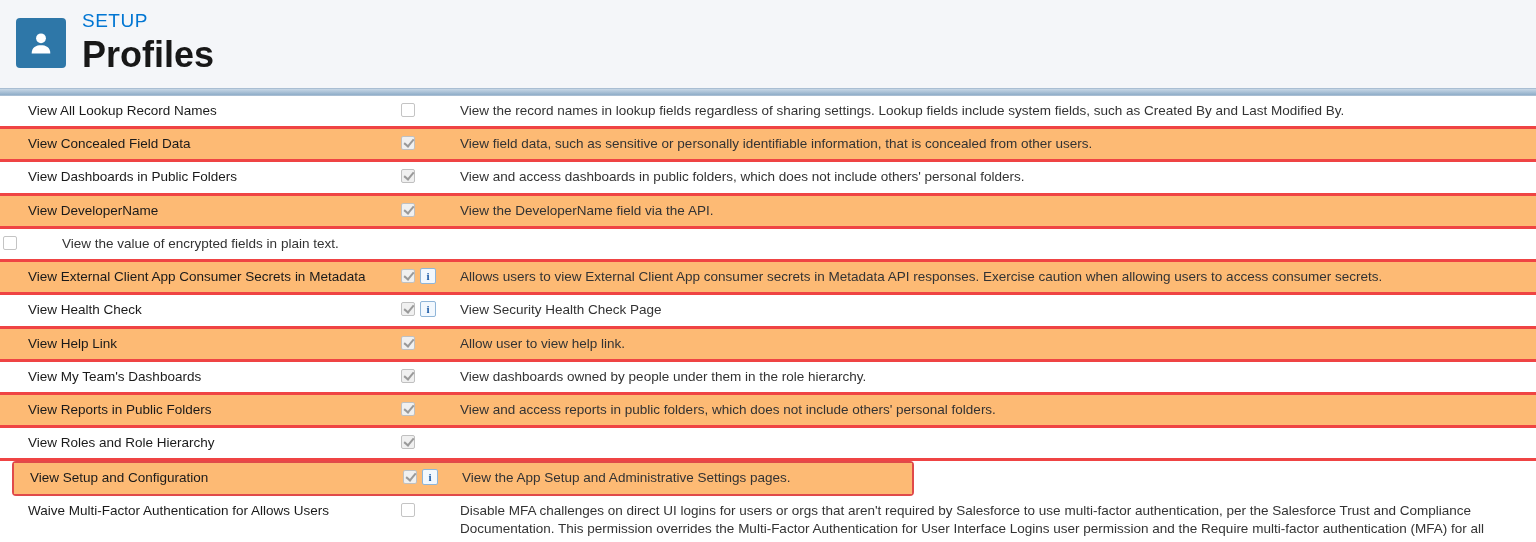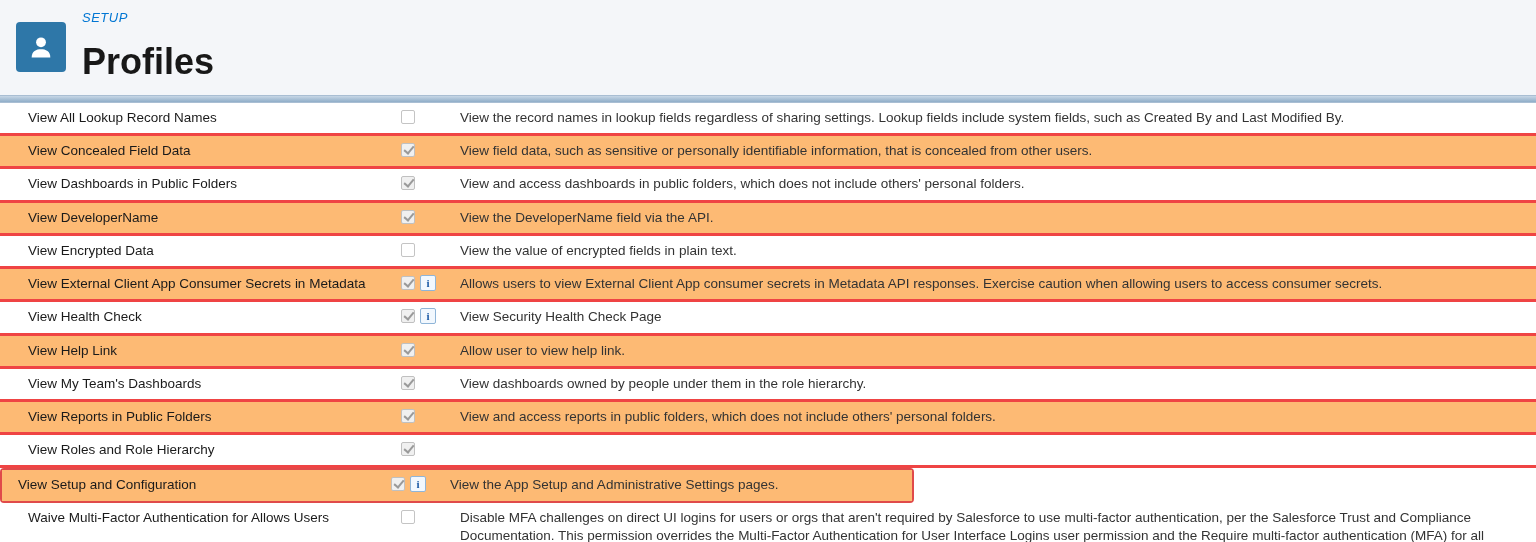--- a/index.html
+++ b/index.html
@@ -26,24 +26,23 @@
       display: flex;
       align-items: center;
       justify-content: center;
       margin-right: 16px;
     }
     .header-icon svg {
       fill: white;
     }
     .header-text .setup-label {
       color: #0176d3;
-      font-size: 13px;
+      font-size: 19px;
       letter-spacing: 0.5px;
-      margin-bottom: 16px;
-      font-style: italic;
+      margin-bottom: 2px;
     }
     .header-text .page-title {
       color: #181818;
       font-size: 36px;
       font-weight: 700;
     }
     .divider-band {
       height: 8px;
       background: linear-gradient(to bottom, #c7d7e6, #8fadc8);
       border-top: 1px solid #a9bed3;
@@ -131,20 +130,21 @@
     }
     .info-badge span {
       font-family: Georgia, serif;
       font-weight: bold;
       font-size: 11px;
       color: #1b5aa5;
     }
     .highlight-box {
       border: 2.5px solid #e04a4a;
       border-radius: 4px;
+      margin-left: 12px;
       margin-right: 622px;
     }
     .highlight-box .perm-row {
       border-bottom: none;
     }
     .highlight-box .perm-name {
       flex: 0 0 386px;
       padding-left: 16px;
     }
   </style>
@@ -198,21 +198,20 @@
   <div class="perm-row alt">
     <div class="perm-name">View DeveloperName</div>
     <div class="perm-check">
       <span class="checkbox checked"></span>
     </div>
     <div class="perm-info"></div>
     <div class="perm-desc">View the DeveloperName field via the API.</div>
   </div>
 
   <div class="perm-row">
-    <div class="perm-name">View Encrypted Data</div>
     <div class="perm-check">
       <span class="checkbox unchecked"></span>
     </div>
     <div class="perm-info"></div>
     <div class="perm-desc">View the value of encrypted fields in plain text.</div>
   </div>
 
   <div class="perm-row alt">
     <div class="perm-name">View External Client App Consumer Secrets in Metadata</div>
     <div class="perm-check">

